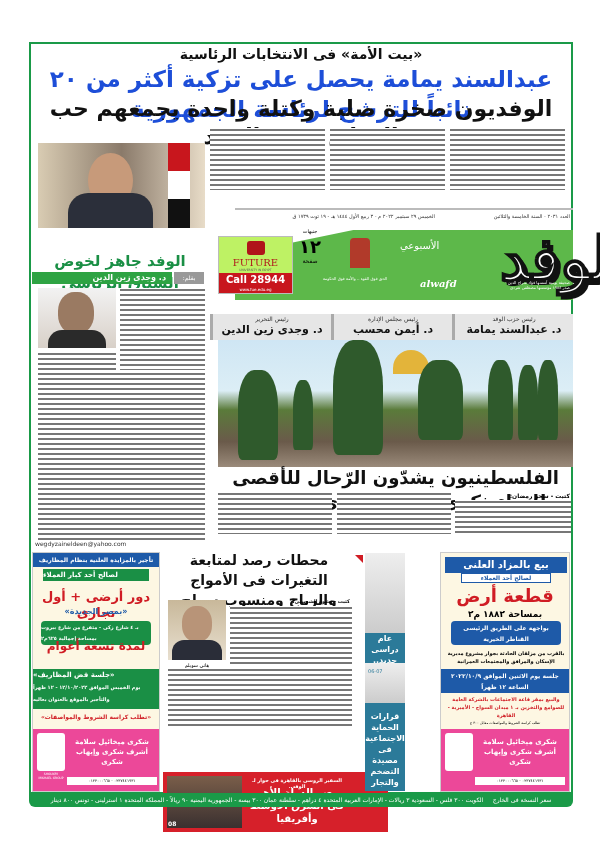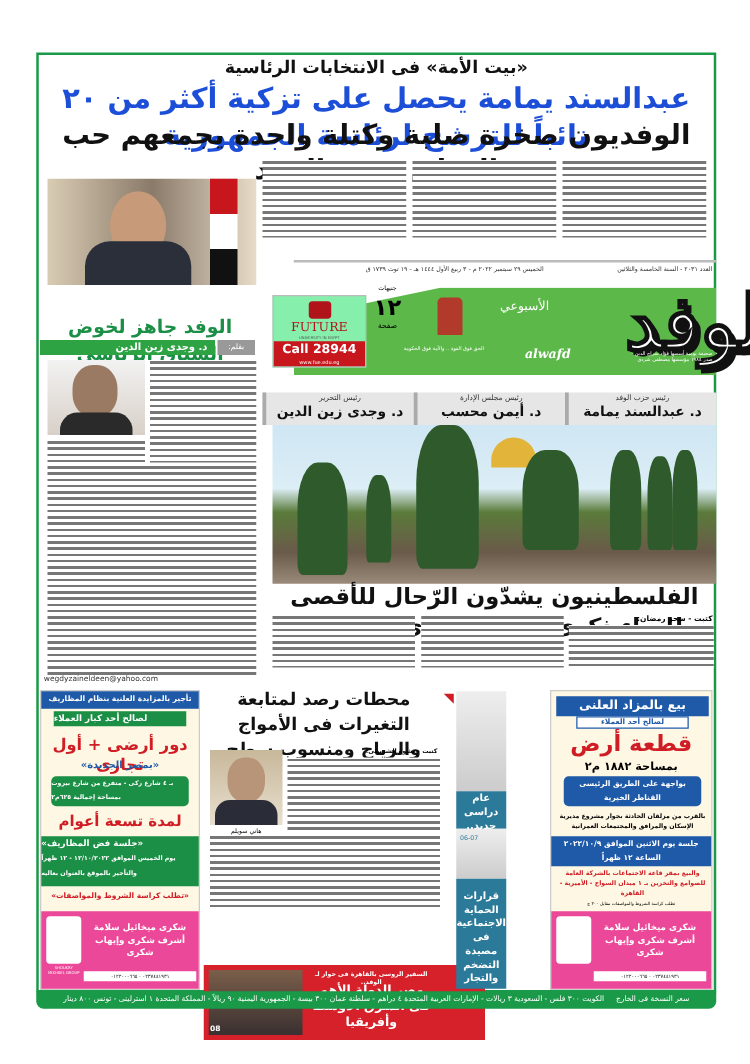--- a/index.html
+++ b/index.html
@@ -22,21 +22,21 @@
 .np-name{font-size:11px;font-weight:bold;color:#111;line-height:14px}
 .aqsa{left:218px;top:340px;width:355px;height:127px;background:linear-gradient(#cfe6f4 0,#dceef6 40%,#5a7b3a 55%,#6a5a4a 80%,#9a8a7a 100%)}
 .dome{position:absolute;left:175px;top:10px;width:36px;height:24px;border-radius:18px 18px 0 0;background:#e3b43a}
 .tree{position:absolute;border-radius:40% 40% 10% 10%;background:#2f5a2c}
 .h-aqsa{left:218px;top:466px;width:355px;text-align:center;font-size:18px;font-weight:bold;color:#111;line-height:24px;letter-spacing:-1px}
 .ad-green{background:#1a8f45;color:#fff;text-align:left;font-weight:bold}
 .ad-blue{background:#1e5aa8;color:#fff;text-align:center;font-weight:bold}
 .ad-red{color:#d01c24;text-align:center;font-weight:bold}
 .navy{background:#ec4899;color:#fff}
 .footer{left:29px;top:793px;width:544px;height:14px;background:#1a9a48;color:#fff;font-size:6px;line-height:14px;text-align:center;border-radius:0 0 6px 6px}
-.future{left:218px;top:236px;width:75px;height:58px;border:1px solid #bbb;background:#86efac}
+.future{left:218px;top:236px;width:75px;height:58px;border:1px solid #bbb;background:#bef264}
 .call{position:absolute;left:0;bottom:0;width:100%;height:20px;background:#c8161d;color:#fff;font-size:10px;font-weight:bold;text-align:center;line-height:14px;direction:ltr}
 .teal{background:#2b7a99;color:#fff;text-align:center;font-weight:bold}
 .redbox{background:#d6202a;color:#fff;text-align:center;font-weight:bold}
 </style>
 </head>
 <body>
 
 <div class="page"></div>
 
 <div class="abs kicker">«بيت الأمة» فى الانتخابات الرئاسية</div>
@@ -152,21 +152,21 @@
 
 <div class="abs" style="left:32px;top:552px;width:128px;height:240px;background:#fdf7e3;border:1px solid #ccc">
   <div class="ad-blue abs" style="left:0;top:0;width:100%;height:14px;font-size:6px;line-height:14px">تأجير بالمزايدة العلنية بنظام المظاريف المغلقة</div>
   <div class="ad-green abs" style="left:10px;top:16px;width:106px;height:12px;font-size:7px;line-height:12px">لصالح أحد كبار العملاء</div>
   <div class="ad-red abs" style="left:0;top:36px;width:100%;font-size:13px;line-height:16px">دور أرضى + أول تجارى</div>
   <div class="abs" style="left:0;top:54px;width:100%;text-align:center;font-size:8px;color:#1e5aa8;font-weight:bold">«بمصر الجديدة»</div>
   <div class="ad-green abs" style="left:8px;top:68px;width:110px;height:24px;font-size:5px;line-height:11px;border-radius:4px;padding-top:1px">
     <div>بـ ٤ شارع زكى - متفرع من شارع بيروت</div>
       <div>بمساحة إجمالية ٦٢٥م٢</div>
   </div>
-  <div class="ad-red abs" style="left:0;top:96px;width:100%;font-size:12px;line-height:16px">لمدة تسعة أعوام</div>
+  <div class="ad-red abs" style="left:0;top:85px;width:100%;font-size:12px;line-height:16px">لمدة تسعة أعوام</div>
   <div class="ad-green abs" style="left:0;top:116px;width:100%;height:40px;font-size:5px;line-height:12px">
     <div style="font-size:7px">«جلسة فض المظاريف»</div>
       <div>يوم الخميس الموافق ١٢/١٠/٢٠٢٢ - ١٢ ظهراً</div>
       <div>والتأجير بالموقع بالعنوان بعاليه</div>
   </div>
   <div class="ad-red abs" style="left:0;top:160px;width:100%;font-size:6px">«تطلب كراسة الشروط والمواصفات»</div>
   <div class="navy abs" style="left:0;top:176px;width:100%;height:62px">
     <div class="abs" style="left:4px;top:4px;width:28px;height:38px;background:#fff;border-radius:3px"></div>
     <div class="abs" style="left:4px;top:43px;width:28px;font-size:3px;color:#fff;text-align:center;direction:ltr">SHOUKRY MIKHAEL GROUP</div>
     <div class="abs" style="left:34px;top:8px;width:90px;font-size:7px;font-weight:bold;text-align:center;line-height:10px">شكرى ميخائيل سلامة أشرف شكرى وإيهاب شكرى</div>

